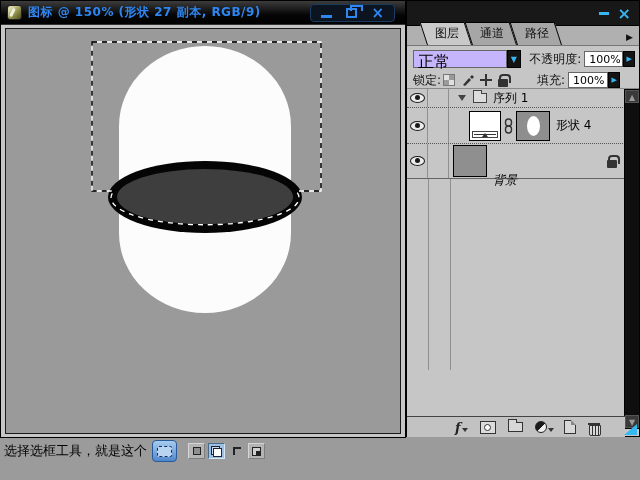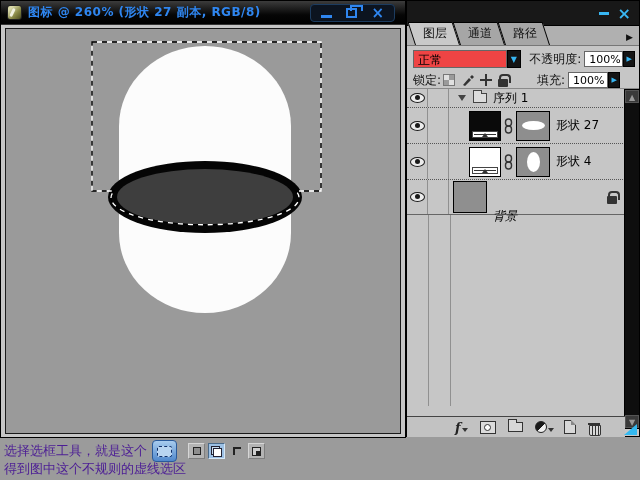--- a/index.html
+++ b/index.html
@@ -31,33 +31,33 @@
   #canvas-svg { position:absolute; left:0; top:0; }
 
   
   #panel { position:absolute; left:406px; top:0; width:234px; height:437px;
     background:#c6c6c6; border:1px solid #000; }
   #panel-header { position:absolute; left:0; top:0; right:0; height:25px; background:#181818;
     border-bottom:1px solid #000; }
   #panel-min { position:absolute; right:30px; top:11px; width:10px; height:3px; background:#38b6f2; }
   #panel-close { position:absolute; right:8px; top:3px; color:#38b6f2; font-size:16px; font-weight:bold; }
   #tab-row { position:absolute; left:0; top:25px; right:0; height:20px; background:#b0b0b0;
-    border-bottom:1px solid #777; display:flex; align-items:flex-end; padding-left:8px; }
+    border-bottom:1px solid #777; display:flex; align-items:flex-end; padding-left:20px; }
   .tab { position:relative; padding:3px 13px 3px 8px; font-size:12px; color:#111; }
   .tab::before { content:''; position:absolute; inset:0; border:1px solid #000; border-bottom:none;
     transform:skewX(18deg); transform-origin:bottom left; background:#a6a6a6; z-index:0; }
   .tab.active::before { background:#c9c9c9; }
   .tab span { position:relative; z-index:1; }
   #tab-menu-arrow { position:absolute; right:6px; top:6px; font-size:9px; color:#111; }
 
   #panel-controls { position:absolute; left:0; top:45px; right:0; height:43px; background:#c6c6c6;
     border-bottom:1px solid #8a8a8a; font-size:12px; color:#111; }
   .ctl-row { position:absolute; left:6px; right:4px; height:18px; display:flex; align-items:center; }
   #row-blend { top:4px; } #row-lock { top:25px; }
-  #blend-select { width:96px; height:18px; background:#ef4444; border:1px solid #666; font-size:12px;
+  #blend-select { width:96px; height:18px; background:#c4b5fd; border:1px solid #666; font-size:16px;
     padding:1px 0 0 4px; color:#000; }
   .drop-btn { width:15px; height:18px; background:#141414; border:1px solid #000; color:#38b6f2;
     font-size:8px; text-align:center; line-height:17px; }
   .spin-btn { width:12px; height:16px; background:#141414; border:1px solid #000; color:#38b6f2;
     font-size:7px; text-align:center; line-height:15px; }
   .val-box { width:40px; height:16px; background:#fff; border:1px solid #666; font-size:11px;
     padding:1px 0 0 4px; color:#000; }
   .ctl-label { margin-left:8px; margin-right:3px; white-space:nowrap; }
   .lock-icons { display:flex; gap:6px; align-items:center; margin-left:2px; }
   .lk-checker { width:12px; height:12px; border:1px solid #777;
@@ -132,21 +132,21 @@
   .ic-new { width:12px; height:14px; background:#d8d8d8; border:1px solid #333; position:relative; }
   .ic-new::before { content:''; position:absolute; right:-1px; top:-1px; width:0; height:0;
     border-top:5px solid #c2c2c2; border-left:5px solid #888; }
   .ic-trash { width:12px; height:13px; position:relative; }
   .ic-trash::before { content:''; position:absolute; left:0; top:2px; width:12px; height:2px; background:#333; }
   .ic-trash::after { content:''; position:absolute; left:1px; top:4px; width:10px; height:9px;
     border:1px solid #333; border-radius:0 0 2px 2px;
     background:repeating-linear-gradient(90deg,#d8d8d8 0 2px,#333 2px 3px); }
 
   
-  #status-area { position:absolute; left:0; top:438px; width:640px; height:42px; color:#4c1d95; }
+  #status-area { position:absolute; left:0; top:438px; width:640px; height:42px; color:#000000; }
   .st-line { position:absolute; left:4px; display:flex; align-items:center; font-size:13px; white-space:nowrap; }
   #st-line1 { top:2px; } #st-line2 { top:22px; }
   #marquee-btn { width:25px; height:22px; margin:0 5px; border-radius:4px;
     background:linear-gradient(#a8ccee,#5088cc); border:1px solid #2a5a9a;
     display:flex; align-items:center; justify-content:center; }
   #marquee-btn i { width:15px; height:11px; border:1px dashed #10306a; background:#b8d4f0; border-radius:2px; }
   .mode-icons { display:flex; gap:3px; margin-left:6px; align-items:center; }
   .m-ic { width:17px; height:16px; background:#b4b4b4; border-top:1px solid #d6d6d6; border-left:1px solid #d6d6d6;
     border-right:1px solid #7e7e7e; border-bottom:1px solid #7e7e7e;
     display:flex; align-items:center; justify-content:center; position:relative; }
@@ -159,21 +159,21 @@
   .g-sub { width:8px; height:8px; border-left:2px solid #222; border-top:2px solid #222; }
   .g-int { width:9px; height:9px; border:1px solid #222; position:relative; background:#cfcfcf; }
   .g-int::after { content:''; position:absolute; right:0; bottom:0; width:4px; height:4px; background:#222; }
 </style>
 </head>
 <body>
 
 <div id="doc-window">
   <div id="doc-titlebar">
     <span id="doc-icon"></span>
-    <span id="doc-title">图标 @ 260% (形状 27 副本, RGB/8)</span>
+    <span id="doc-title">图标 @ 150% (形状 27 副本, RGB/9)</span>
     <span id="doc-buttons">
       <span class="win-min"></span>
       <span class="win-restore"></span>
       <span class="win-close">×</span>
     </span>
   </div>
   <div id="canvas-wrap">
     <svg id="canvas-svg" width="394" height="404" viewBox="0 0 394 404">
       <rect x="113" y="17" width="172" height="267" rx="86" ry="80" fill="#fcfcfc"></rect>
       <ellipse cx="199" cy="168" rx="97" ry="36" fill="#050505"></ellipse>
@@ -227,38 +227,20 @@
       <div class="cell eye">
           <span class="eye-g"></span>
         </div>
       <div class="cell mod"></div>
       <span class="tri-down"></span>
       <span class="folder"></span>
       <span class="lname">序列 1</span>
     </div>
 
 
-    <div class="lrow layer">
-      <div class="cell eye">
-          <span class="eye-g"></span>
-        </div>
-      <div class="cell mod"></div>
-      <span class="indent"></span>
-      <div class="thumb" style="background:#0a0a0a">
-          <span class="strip"></span>
-        </div>
-      <svg class="chain" width="9" height="16">
-          <rect x="1.5" y="1" width="6" height="7" rx="3" fill="none" stroke="#333" stroke-width="1.4"></rect>
-          <rect x="1.5" y="8" width="6" height="7" rx="3" fill="none" stroke="#333" stroke-width="1.4"></rect>
-        </svg>
-      <div class="mask">
-          <span class="ell" style="width:23px;height:9px"></span>
-        </div>
-      <span class="lname">形状 27</span>
-    </div>
 
     <div class="lrow layer">
       <div class="cell eye">
           <span class="eye-g"></span>
         </div>
       <div class="cell mod"></div>
       <span class="indent"></span>
       <div class="thumb" style="background:#ffffff">
           <span class="strip"></span>
         </div>
@@ -335,16 +317,13 @@
           <span class="g-add"></span>
         </span>
       <span class="m-ic" style="background:transparent;border-color:transparent">
           <span class="g-sub"></span>
         </span>
       <span class="m-ic">
           <span class="g-int"></span>
         </span>
     </span>
   </div>
-  <div class="st-line" id="st-line2">
-    <span>得到图中这个不规则的虚线选区</span>
-  </div>
 </div>
 
 </body></html>

